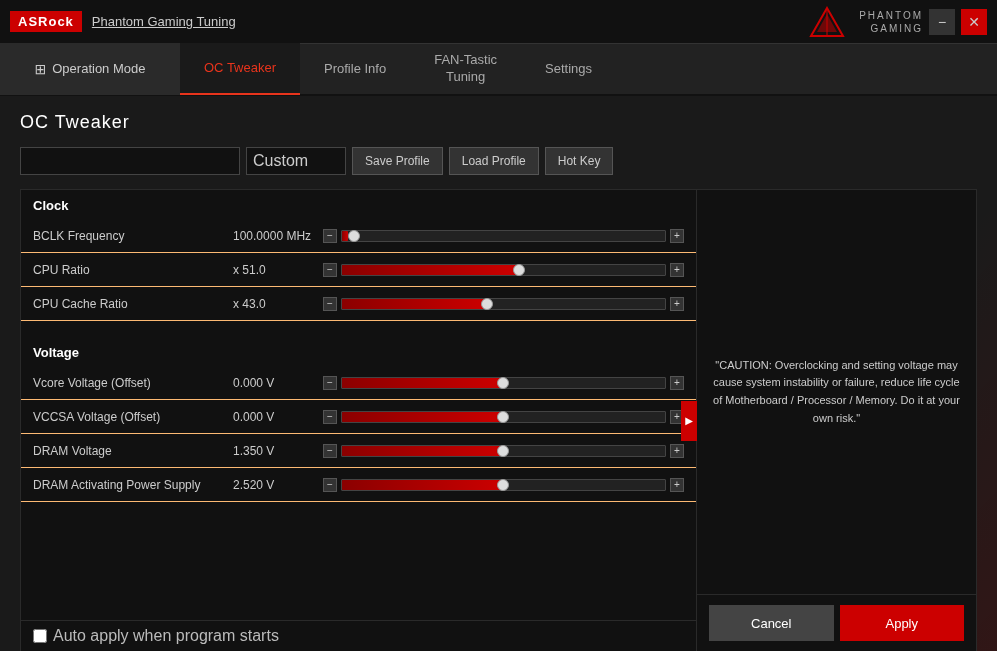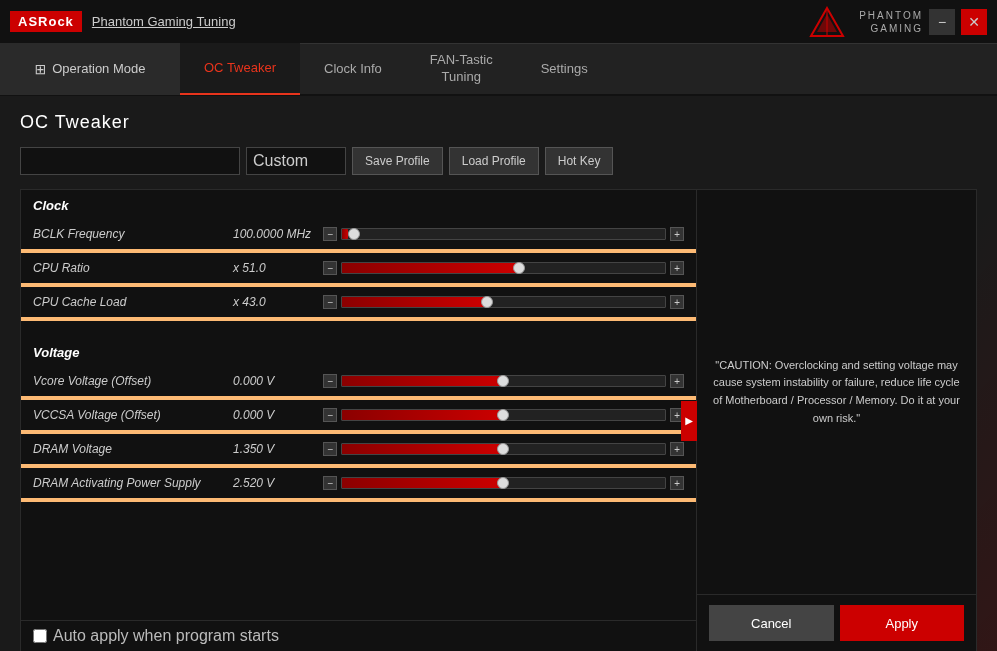--- a/index.html
+++ b/index.html
@@ -176,39 +176,38 @@
       background: #111;
       border: 1px solid #2a2a2a;
       position: relative;
       overflow: hidden;
     }
 
     #settings-scroll {
       overflow-y: auto;
       height: 100%;
       padding-bottom: 40px;
-      font-style: italic;
     }
     #settings-scroll::-webkit-scrollbar { width: 12px; }
     #settings-scroll::-webkit-scrollbar-track { background: #1a1a1a; }
     #settings-scroll::-webkit-scrollbar-thumb { background: #555; }
 
     .section-header {
       color: #fff;
       font-size: 13px;
       font-weight: 600;
       padding: 8px 12px 6px;
       background: #111;
     }
 
     .setting-row {
       display: flex;
       align-items: center;
       padding: 5px 12px;
-      border-bottom: 4px solid #fdba74;
+      border-bottom: 1px solid #fdba74;
       height: 34px;
     }
     .setting-label {
       width: 200px;
       color: #ccc;
       font-size: 12px;
       flex-shrink: 0;
     }
     .setting-value {
       width: 90px;
@@ -388,21 +387,21 @@
 
 <div id="navbar">
   <button class="nav-tab" id="op-mode-tab">
     <span style="font-size:14px;">⊞</span>
     <span>Operation Mode</span>
   </button>
   <button class="nav-tab active">
     <span>OC Tweaker</span>
   </button>
   <button class="nav-tab">
-    <span>Clock Info</span>
+    <span>Profile Info</span>
   </button>
   <button class="nav-tab" style="line-height:1.3;text-align:center;">
     <span>FAN-Tastic<br>Tuning</span>
   </button>
   <button class="nav-tab">
     <span>Settings</span>
   </button>
 </div>
 
 <div id="main">
@@ -447,21 +446,21 @@
             <div class="slider-minus">−</div>
             <div class="slider-track">
               <div class="slider-fill" style="width:55%;"></div>
               <div class="slider-thumb" style="left:53%;"></div>
             </div>
             <div class="slider-plus">+</div>
           </div>
         </div>
 
         <div class="setting-row">
-          <span class="setting-label">CPU Cache Load</span>
+          <span class="setting-label">CPU Cache Ratio</span>
           <span class="setting-value">x 43.0</span>
           <div class="slider-container">
             <div class="slider-minus">−</div>
             <div class="slider-track">
               <div class="slider-fill" style="width:45%;"></div>
               <div class="slider-thumb" style="left:43%;"></div>
             </div>
             <div class="slider-plus">+</div>
           </div>
         </div>

